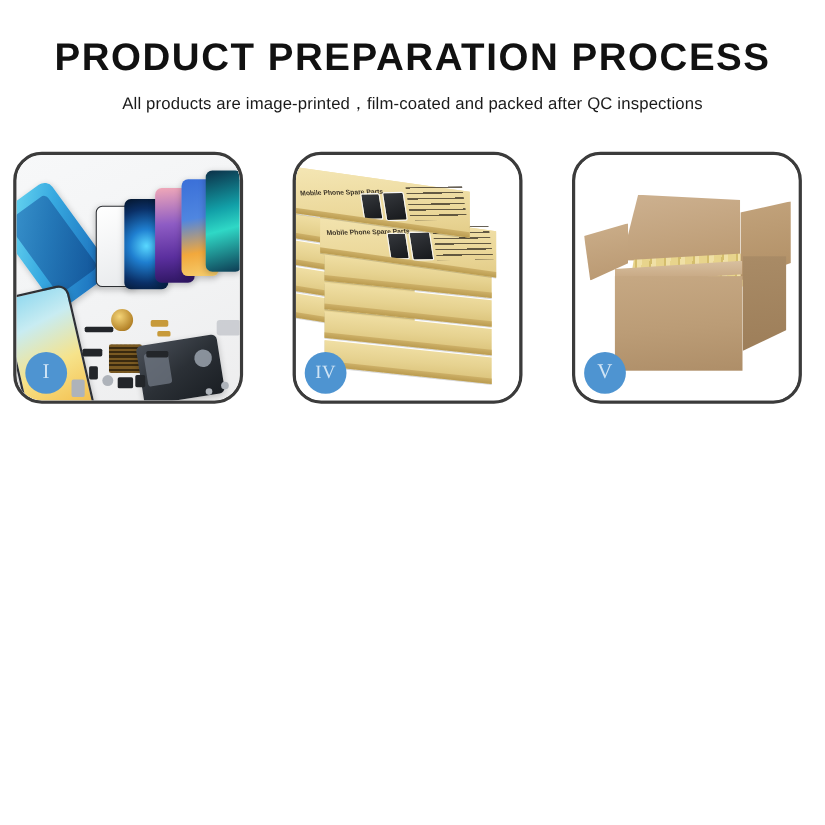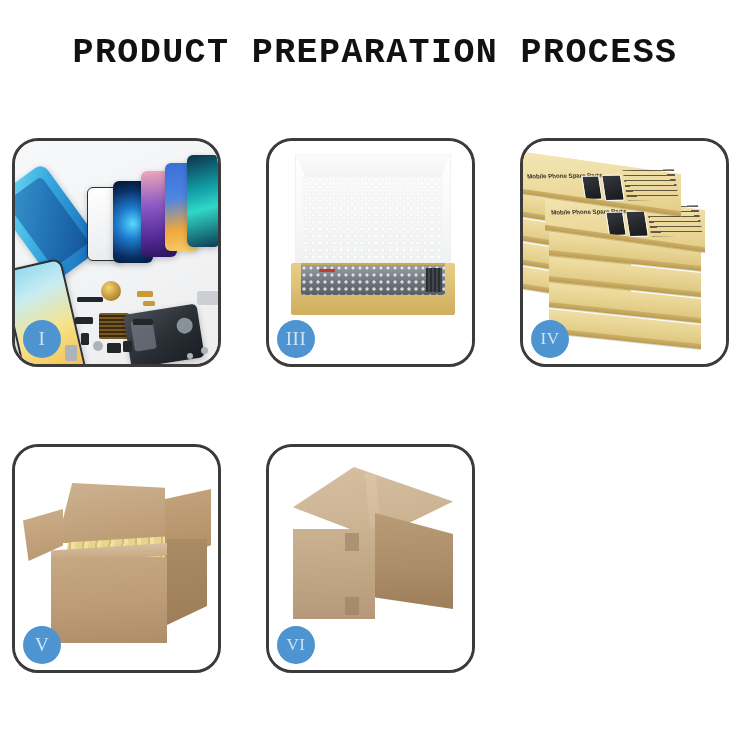--- a/index.html
+++ b/index.html
@@ -15,21 +15,21 @@
     position: relative;
   }
 
   
   .header {
     width: 100%;
     padding-top: 34px;
     text-align: center;
   }
   .title {
-    font-family: Liberation Mono, monospace;
+    font-family: Liberation Sans, sans-serif;
     font-size: 35px;
     font-weight: 700;
     letter-spacing: 1.4px;
     color: #111111;
     line-height: 1.1;
     white-space: nowrap;
   }
   .subtitle {
     margin-top: 11px;
     font-family: "Liberation Sans", sans-serif;
@@ -371,20 +371,21 @@
     position:absolute; width:14px; height:18px;
     background: rgba(150,124,92,.55);
     border-radius:1px;
   }
 </style>
 </head>
 <body>
 
 <div class="header">
   <div class="title">PRODUCT PREPARATION PROCESS</div>
+  <div class="subtitle">All products are image-printed，film-coated and packed after QC inspections</div>
 </div>
 
 <div class="grid">
 
   <div class="panel">
     <div class="panel-photo">
       <div class="p1-bg"></div>
       <div class="ph p1-blue"></div>
       <div class="ph p1-white"></div>
       <div class="ph p1-jelly"></div>
@@ -406,34 +407,20 @@
       <div class="bit silver" style="left:50px;top:204px;width:12px;height:16px;border-radius:2px;"></div>
       <div class="bit dark" style="left:118px;top:178px;width:20px;height:6px;"></div>
       <div class="bit silver" style="left:186px;top:206px;width:7px;height:7px;border-radius:50%;"></div>
       <div class="bit silver" style="left:172px;top:212px;width:6px;height:6px;border-radius:50%;"></div>
       <div class="bit silver" style="left:182px;top:150px;width:22px;height:14px;border-radius:3px;opacity:.55;"></div>
     </div>
     <div class="badge">I</div>
   </div>
 
 
-  <div class="panel">
-    <div class="panel-photo">
-      <div class="p3-bg"></div>
-      <div class="p3-lid"></div>
-      <div class="p3-lid-fold"></div>
-      <div class="p3-foam"></div>
-      <div class="p3-box"></div>
-      <div class="p3-box-in"></div>
-      <div class="p3-screen">
-        <div class="p3-red"></div>
-      </div>
-    </div>
-    <div class="badge">III</div>
-  </div>
 
   <div class="panel">
     <div class="panel-photo">
       <div class="p4-bg"></div>
 
       <div class="kbox" style="left:-4px;top:62px;width:112px;height:22px;transform:skewY(9deg);">
           <div class="kedge"></div>
         </div>
       <div class="kbox" style="left:-4px;top:86px;width:112px;height:22px;transform:skewY(9deg);">
           <div class="kedge"></div>
@@ -488,27 +475,14 @@
       <div class="c-contents"></div>
       <div class="c-flap-right"></div>
       <div class="c-flap-left"></div>
       <div class="c-rim-l"></div>
       <div class="c-front"></div>
       <div class="c-side"></div>
     </div>
     <div class="badge">V</div>
   </div>
 
-  <div class="panel">
-    <div class="panel-photo">
-      <div class="p6-bg"></div>
-      <div class="s-top"></div>
-      <div class="s-tape"></div>
-      <div class="s-front">
-        <div class="s-tab" style="left:52px;top:4px;"></div>
-        <div class="s-tab" style="left:52px;top:68px;"></div>
-      </div>
-      <div class="s-right"></div>
-    </div>
-    <div class="badge wide">VI</div>
-  </div>
 
 </div>
 
 </body></html>

